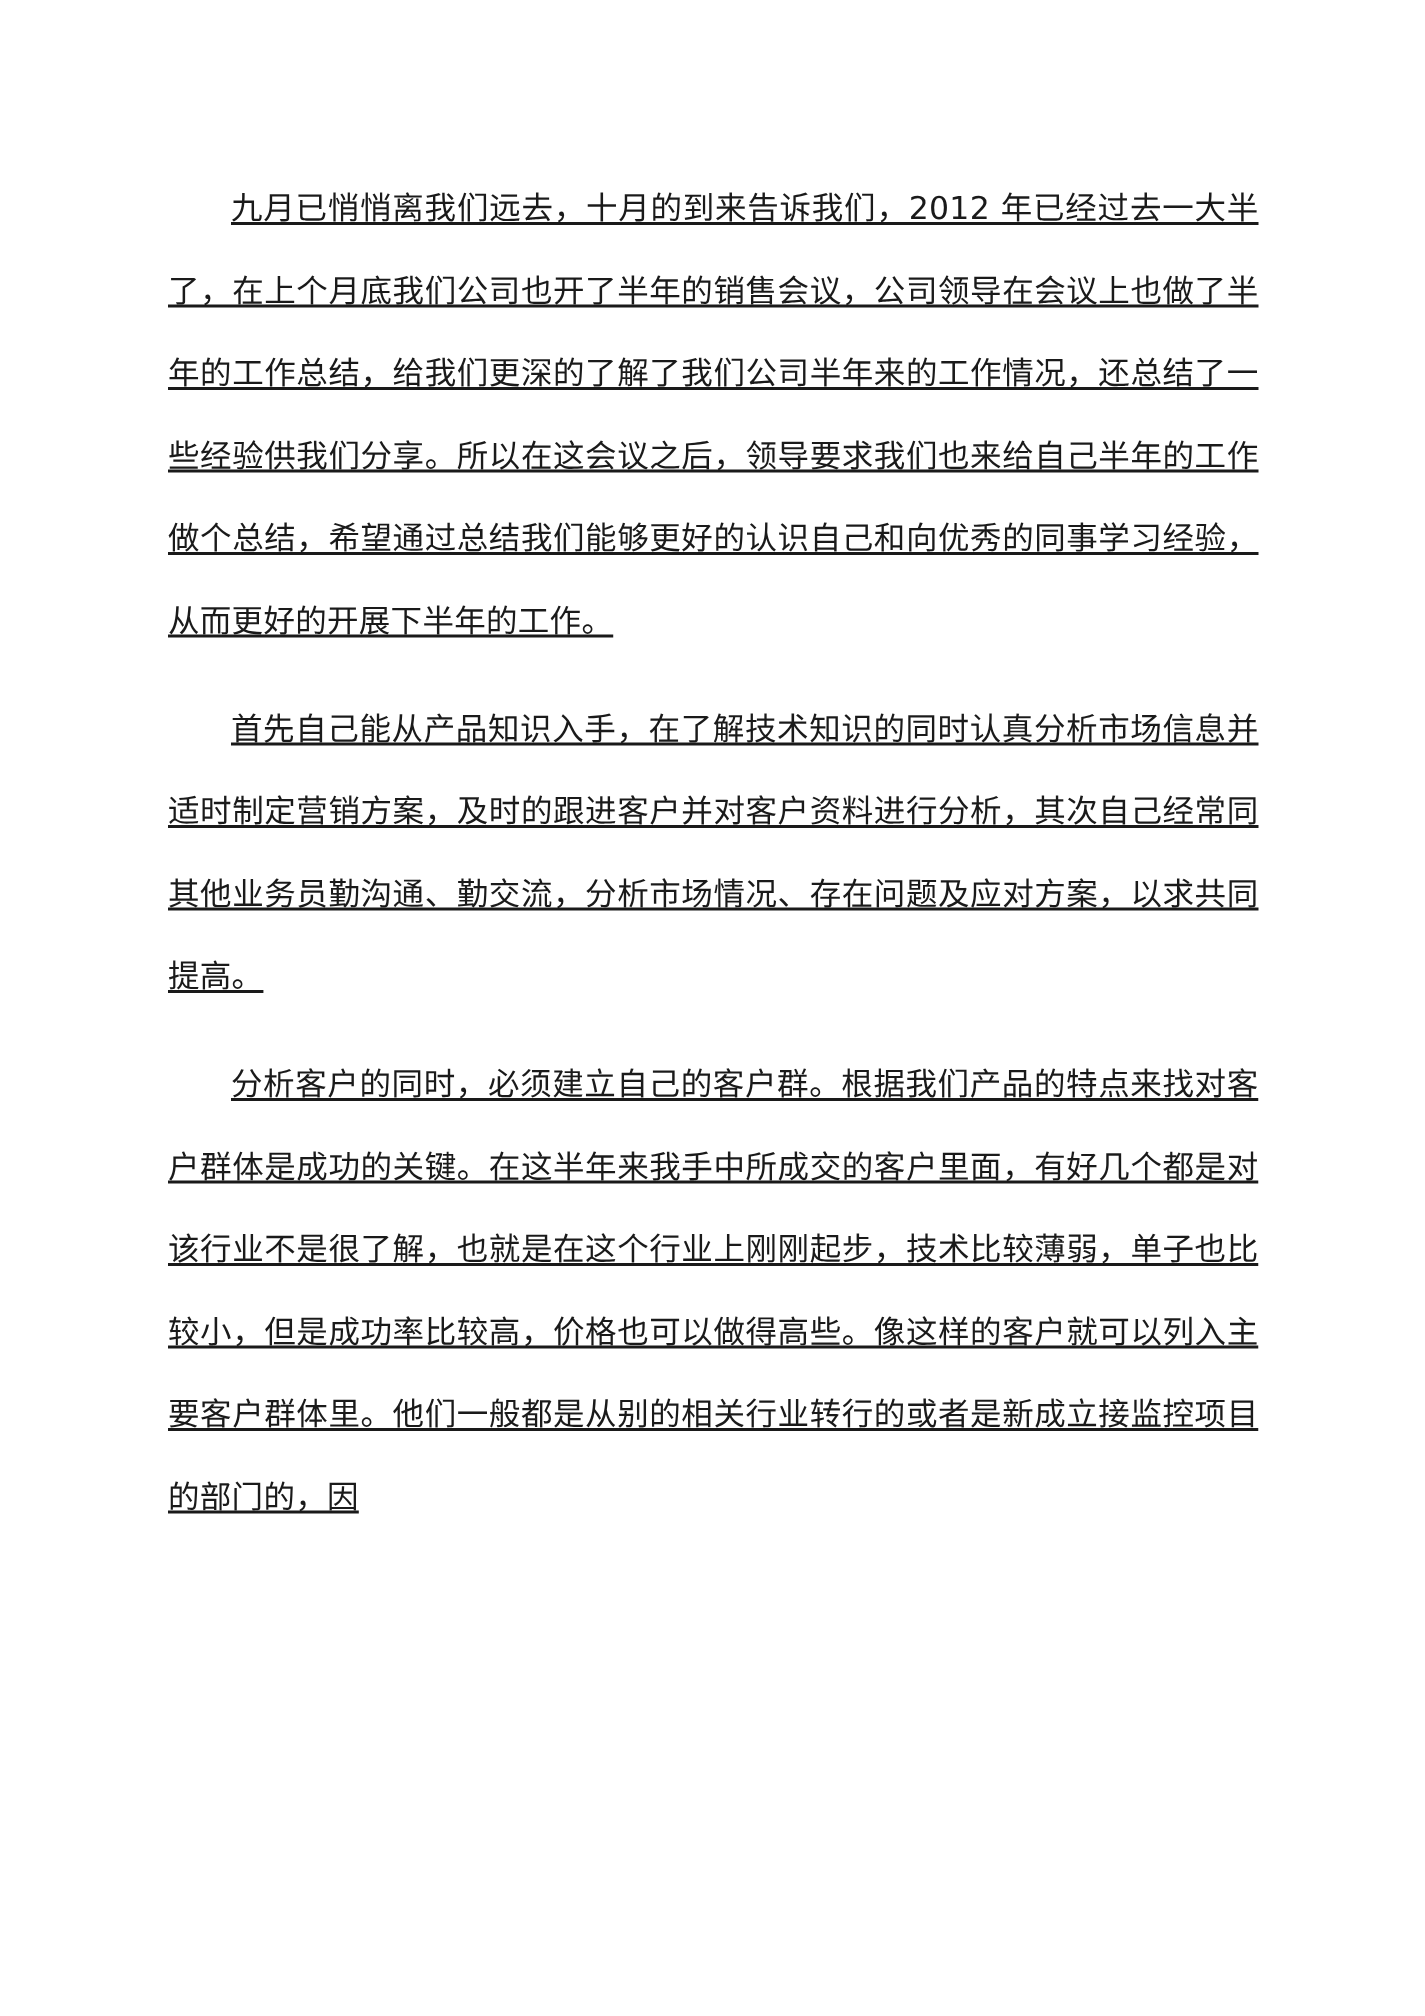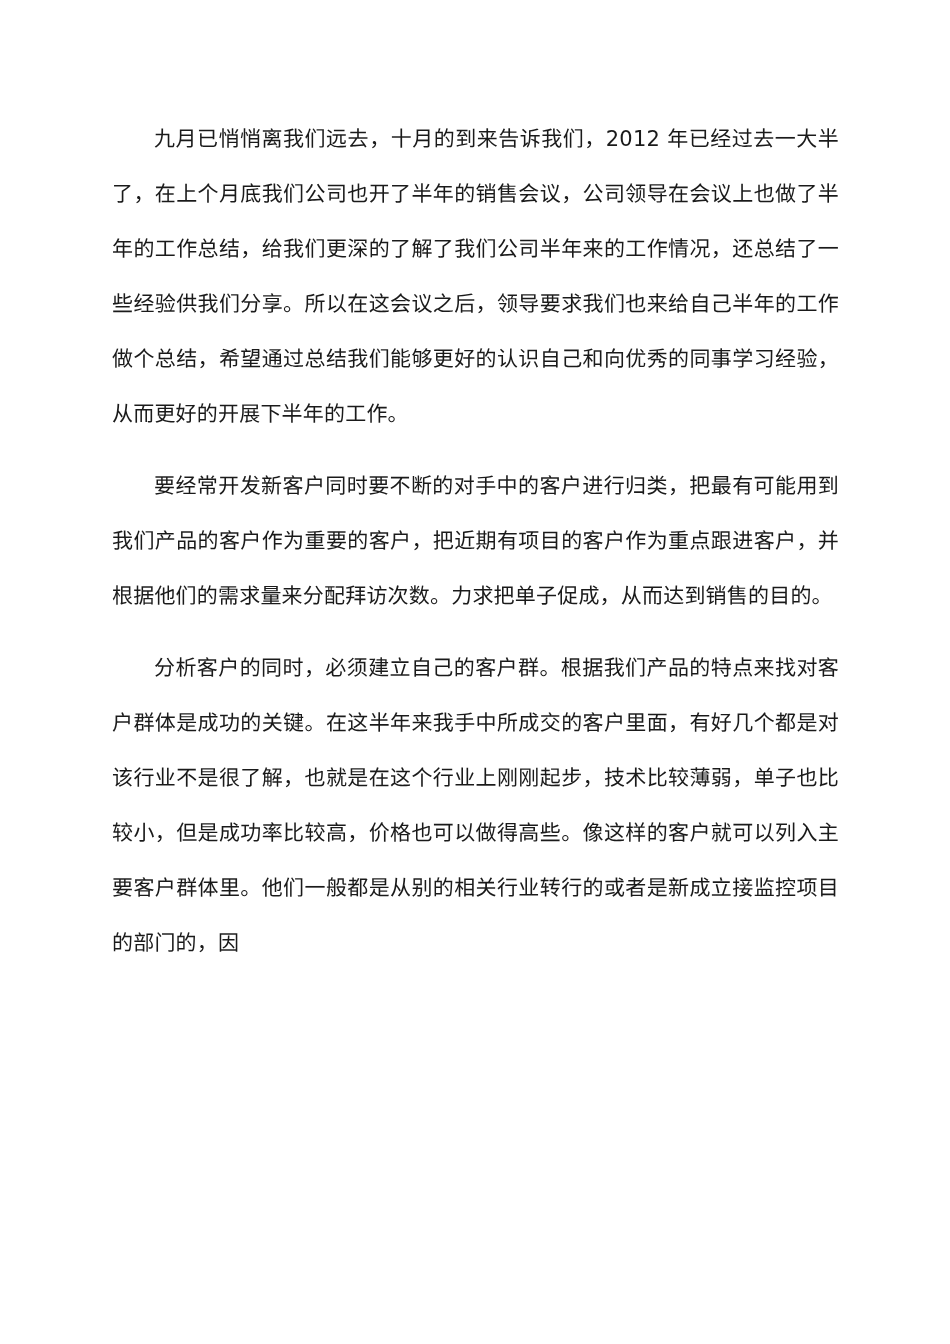--- a/index.html
+++ b/index.html
@@ -34,20 +34,21 @@
     margin: 0;
     font-size: 21px;
     line-height: 55px;
     color: #1a1a1a;
     text-align: justify;
     text-justify: inter-character;
     text-indent: 2em;
     letter-spacing: 0.2px;
     word-break: break-all;
     font-weight: 400;
+    text-decoration: underline;
   }
 
   .para + .para {
     margin-top: 17px;
   }
 
   
   .para.clipped {
     overflow: hidden;
   }
@@ -55,19 +56,19 @@
 </head>
 <body>
 
 <div class="page">
   <div class="doc-body">
 
     <p class="para">九月已悄悄离我们远去，十月的到来告诉我们，2012 年已经过去一大半了，在上个月底我们公司也开了半年的销售会议，公司领导在会议上也做了半年的工作总结，给我们更深的了解了我们公司半年来的工作情况，还总结了一些经验供我们分享。所以在这会议之后，领导要求我们也来给自己半年的工作做个总结，希望通过总结我们能够更好的认识自己和向优秀的同事学习经验，从而更好的开展下半年的工作。</p>
 
 
 
+    <p class="para">首先自己能从产品知识入手，在了解技术知识的同时认真分析市场信息并适时制定营销方案，及时的跟进客户并对客户资料进行分析，其次自己经常同其他业务员勤沟通、勤交流，分析市场情况、存在问题及应对方案，以求共同提高。</p>
 
-    <p class="para">要经常开发新客户同时要不断的对手中的客户进行归类，把最有可能用到我们产品的客户作为重要的客户，把近期有项目的客户作为重点跟进客户，并根据他们的需求量来分配拜访次数。力求把单子促成，从而达到销售的目的。</p>
 
     <p class="para clipped">分析客户的同时，必须建立自己的客户群。根据我们产品的特点来找对客户群体是成功的关键。在这半年来我手中所成交的客户里面，有好几个都是对该行业不是很了解，也就是在这个行业上刚刚起步，技术比较薄弱，单子也比较小，但是成功率比较高，价格也可以做得高些。像这样的客户就可以列入主要客户群体里。他们一般都是从别的相关行业转行的或者是新成立接监控项目的部门的，因</p>
 
   </div>
 </div>
 
 </body></html>

